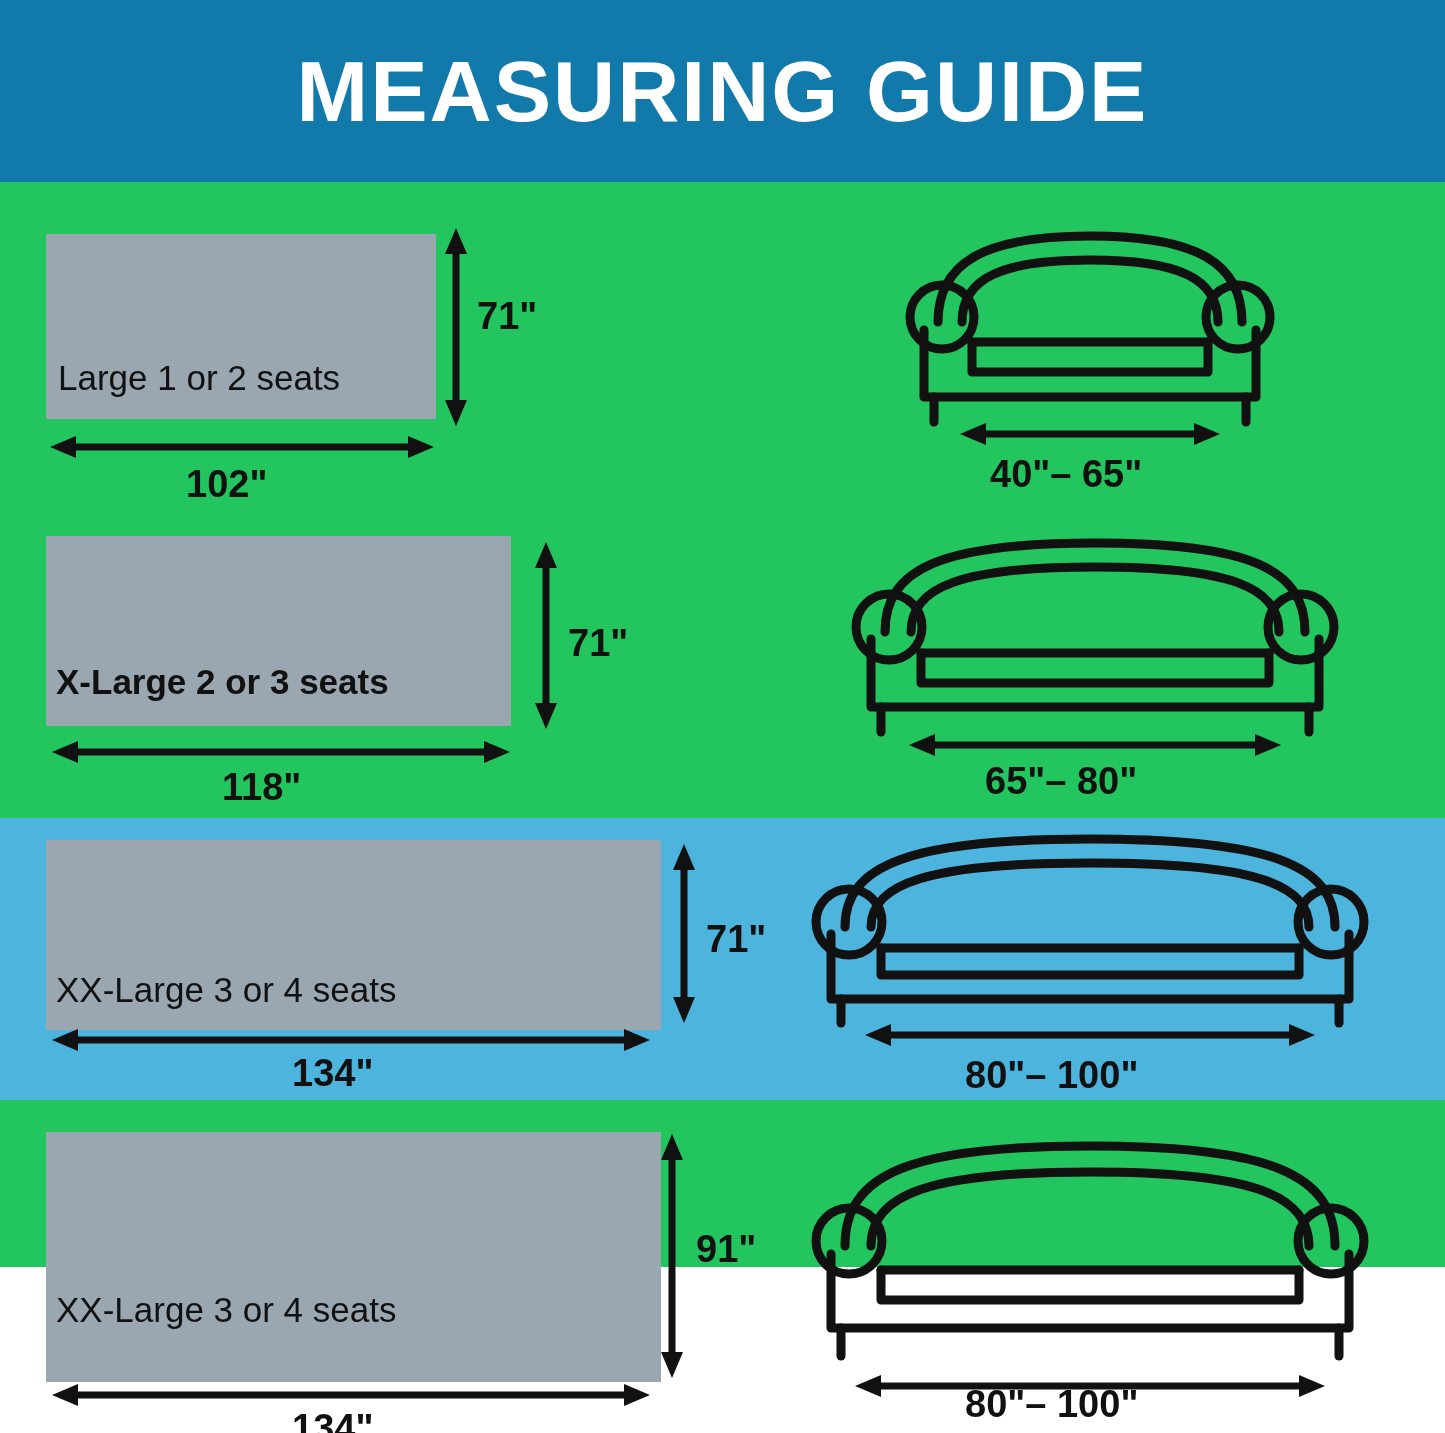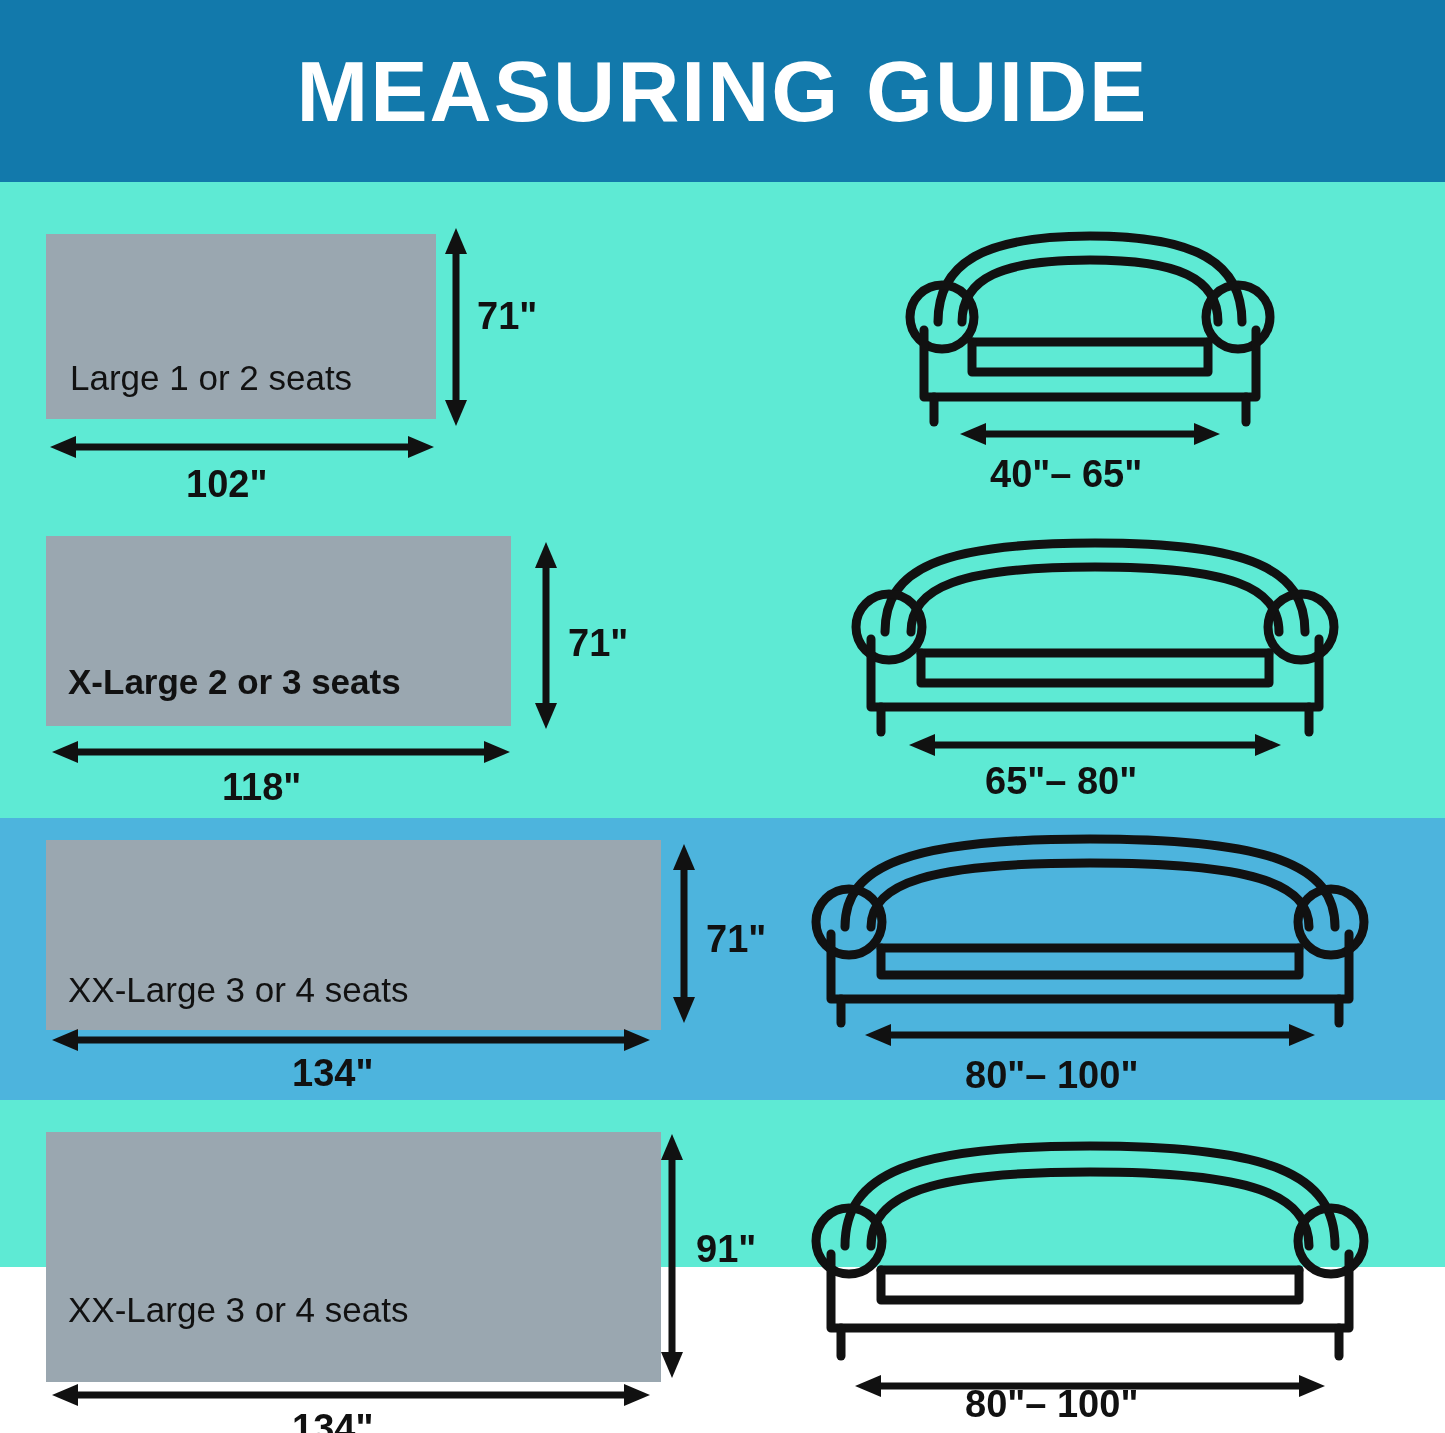--- a/index.html
+++ b/index.html
@@ -10,21 +10,21 @@
     width: 1445px;
     height: 1433px;
     background: #ffffff;
     font-family: "Liberation Sans", sans-serif;
     overflow: hidden;
   }
   .page {
     position: relative;
     width: 1445px;
     height: 1267px;
-    background: #5eead4;
+    background: #22c55e;
     text-align: center;
   }
 
   
   .header {
     position: absolute;
     left: 0;
     top: 0;
     width: 1445px;
     height: 182px;
@@ -59,21 +59,20 @@
   .cover-rect {
     position: absolute;
     background: #9aa7b0;
     box-sizing: border-box;
   }
   .cover-label {
     position: absolute;
     font-size: 35px;
     color: #111111;
     white-space: nowrap;
-    margin-left: 12px;
   }
   .dim-text {
     position: absolute;
     font-size: 38px;
     font-weight: bold;
     color: #111111;
     white-space: nowrap;
   }
 
   svg.arrows {

